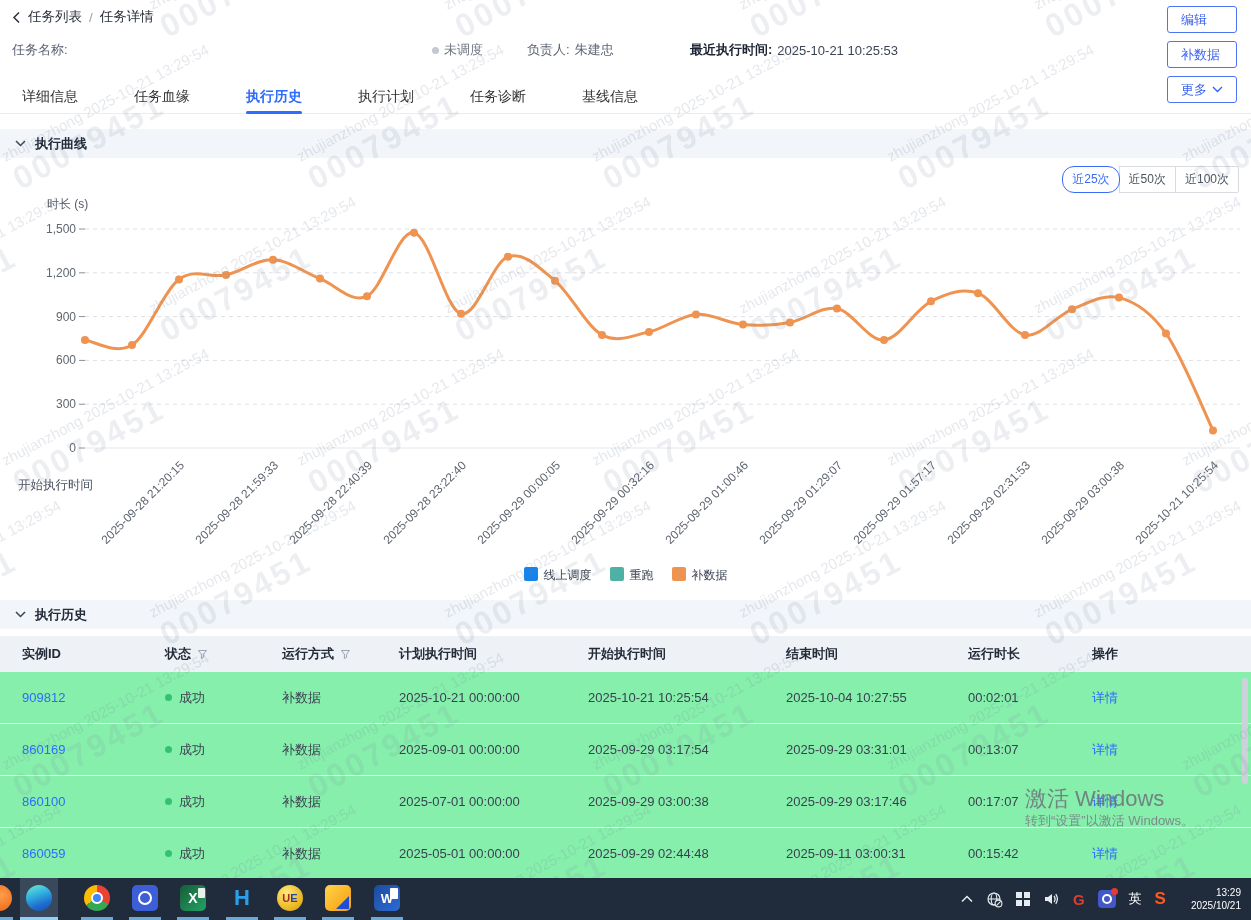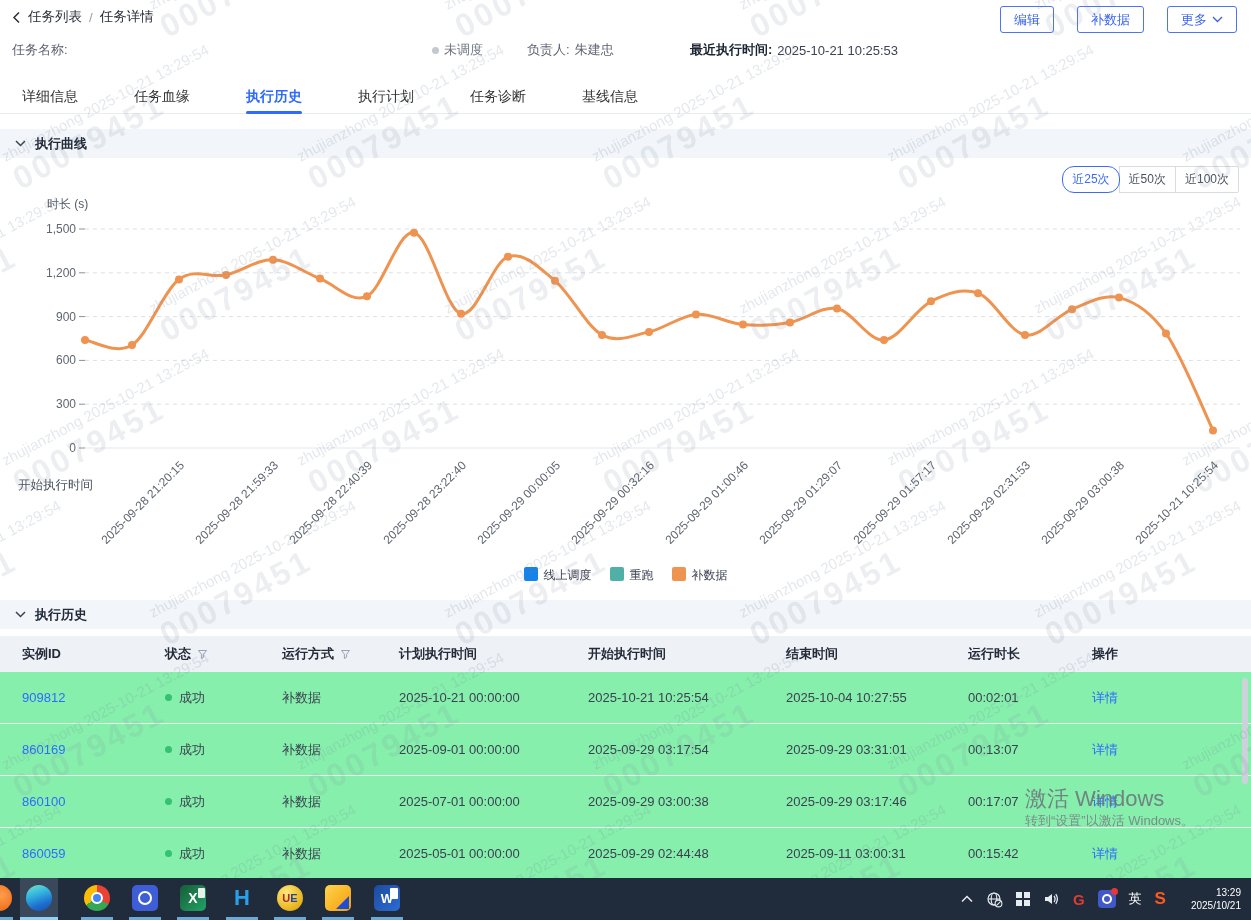--- a/index.html
+++ b/index.html
@@ -3,21 +3,21 @@
 <meta charset="utf-8">
 <style>
   * { margin:0; padding:0; box-sizing:border-box; }
   body { font-family:"Liberation Sans","DejaVu Sans",sans-serif; }
   .screen { position:relative; width:1251px; height:920px; background:#fff; overflow:hidden; }
   .main { position:absolute; left:0; top:0; right:0; bottom:42px; background:#fff; }
 
   
   .breadcrumb { position:absolute; left:12px; top:8px; display:flex; align-items:center; gap:7px; font-size:13.5px; color:#2a2f3a; }
   .breadcrumb .sep { color:#9aa0ab; }
-  .actions { position:absolute; top:6px; right:14px; display:flex; gap:23px; }
+  .actions { position:absolute; top:6px; right:14px; display:flex; gap:8px;flex-direction:column; }
   .btn { height:27px; padding:0 13px; border:1px solid #4c74f5; color:#3a63ee; background:#fff;
          border-radius:3px; font-size:13px; display:inline-flex; align-items:center; gap:5px; cursor:pointer;
          font-family:inherit; }
 
   
   .info-row { position:absolute; left:0; top:41px; right:0; height:20px; font-size:13px; color:#5c6373; }
   .info-row .abs { position:absolute; top:0; display:flex; align-items:center; gap:5px; white-space:nowrap; }
   .dot { display:inline-block; width:7px; height:7px; border-radius:50%; }
   .dot-gray { background:#c3c8d1; }
   .lbl-strong { color:#1d2433; font-weight:700; }

